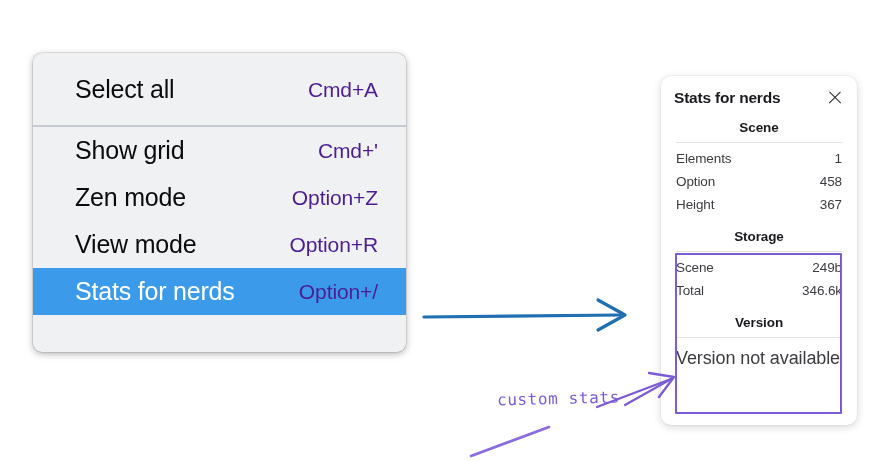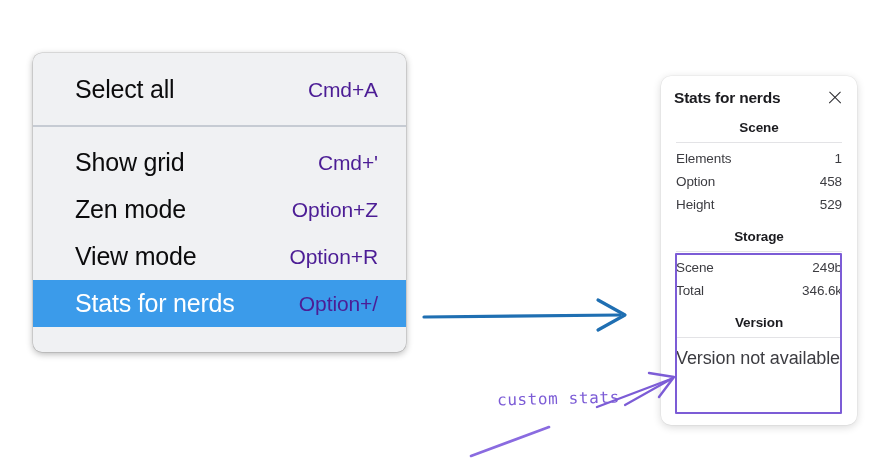--- a/index.html
+++ b/index.html
@@ -28,21 +28,21 @@
     height: 299px;
     background: #f0f1f3;
     border-radius: 9px;
     box-shadow: 0 2px 7px rgba(0,0,0,0.30), 0 0 0 0.5px rgba(0,0,0,0.18);
     overflow: hidden;
   }
   .menu-section {
     padding: 0;
   }
   .menu-section.first { padding-top: 13px; padding-bottom: 12px; }
-  .menu-section.second { padding-top: 12px; padding-bottom: 0px; }
+  .menu-section.second { padding-bottom: 0px; }
   .menu-divider {
     height: 2px;
     background: #c6cbd3;
     width: 100%;
   }
   .menu-item {
     position: relative;
     display: flex;
     align-items: center;
     justify-content: space-between;
@@ -256,21 +256,21 @@
       <div class="kv-row">
         <span class="k">Elements</span>
         <span class="v">1</span>
       </div>
       <div class="kv-row">
         <span class="k">Option</span>
         <span class="v">458</span>
       </div>
       <div class="kv-row">
         <span class="k">Height</span>
-        <span class="v">529</span>
+        <span class="v">367</span>
       </div>
 
       <div class="sec-head">Storage</div>
       <div class="sec-rule"></div>
       <div class="kv-row">
         <span class="k">Scene</span>
         <span class="v">249b</span>
       </div>
       <div class="kv-row">
         <span class="k">Total</span>

